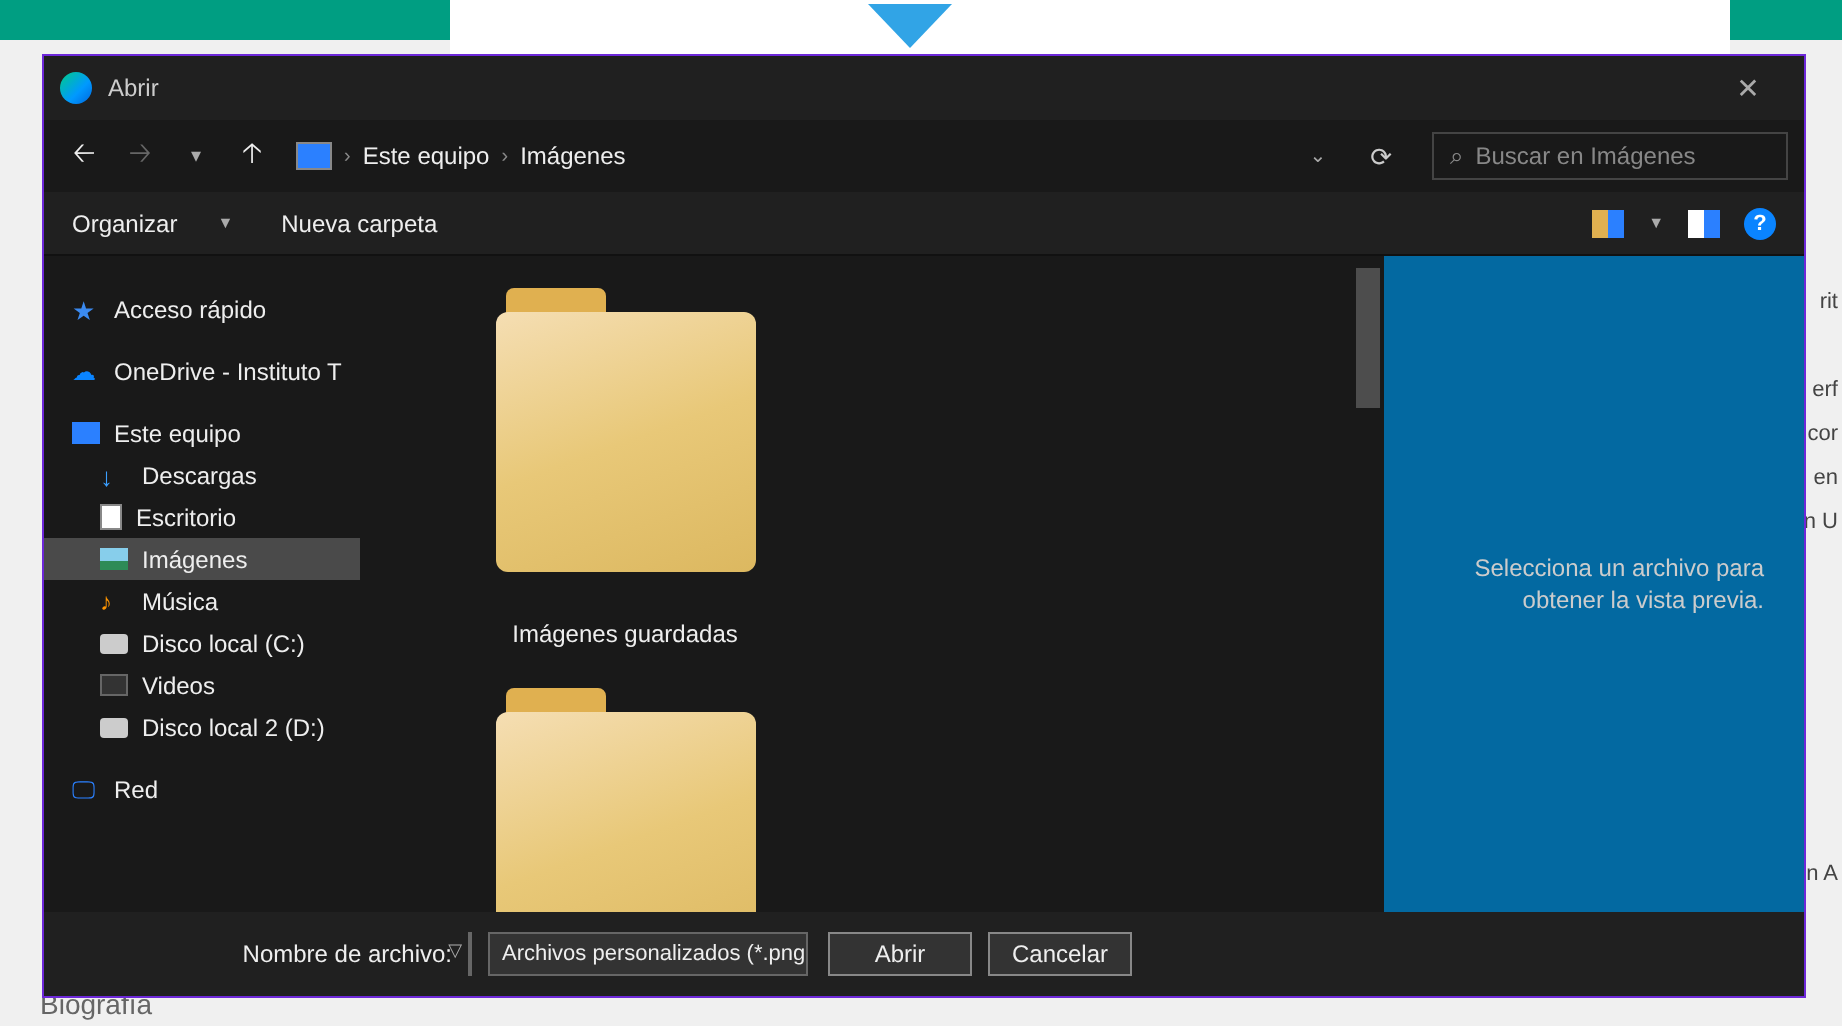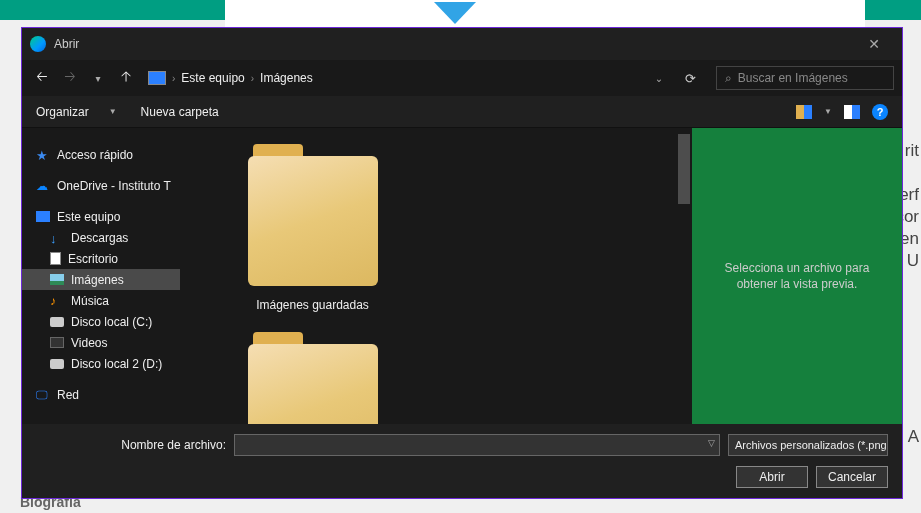--- a/index.html
+++ b/index.html
@@ -1,21 +1,21 @@
 <!DOCTYPE html>
 <html><head>
 <meta charset="utf-8">
 <style>
 *{margin:0;padding:0;box-sizing:border-box;font-family:"Segoe UI",sans-serif}
 body{background:#f0f0f0;width:921px;height:513px;overflow:hidden;position:relative}
 .bg-stripe{position:absolute;top:0;left:0;right:0;height:20px;background:#009e82}
 .bg-white{position:absolute;top:0;left:225px;width:640px;height:28px;background:#fff}
 .bg-blue{position:absolute;top:2px;left:434px;width:42px;height:22px;background:#31a4e6;clip-path:polygon(0 0,100% 0,50% 100%)}
-.bg-text{position:absolute;right:0;top:140px;font-size:17px;color:#444;line-height:22px;text-align:right;padding-right:2px}
-.bg-bottom{position:absolute;bottom:3px;left:20px;font-size:14px;color:#666;font-weight:700}
+.bg-text{position:absolute;right:0;top:140px;font-size:11px;color:#444;line-height:22px;text-align:right;padding-right:2px}
+.bg-bottom{position:absolute;bottom:3px;left:20px;font-size:14px;color:#666;font-weight:400}
 .dialog{position:absolute;top:27px;left:21px;width:882px;height:472px;background:#202020;border:1px solid #6d28d9;display:flex;flex-direction:column;color:#eee;font-size:12px}
 .titlebar{height:32px;display:flex;align-items:center;padding:0 8px;background:#202020}
 .titlebar .edge-icon{width:16px;height:16px;border-radius:50%;background:linear-gradient(135deg,#0c8 0%,#09f 60%,#06d 100%);margin-right:8px}
 .titlebar .title{color:#ccc;font-size:12px}
 .titlebar .close{margin-left:auto;width:40px;text-align:center;color:#aaa;font-size:14px;cursor:pointer}
 .navbar{height:36px;display:flex;align-items:center;padding:0 8px;gap:4px;background:#191919}
 .nav-btn{width:24px;height:24px;display:flex;align-items:center;justify-content:center;color:#eee;cursor:pointer;font-size:14px}
 .nav-btn.disabled{color:#666}
 .addr{display:flex;align-items:center;gap:6px;margin-left:6px}
 .addr .pc-icon{width:18px;height:14px;background:#2b80ff;border:1px solid #888;display:inline-block}
@@ -50,25 +50,25 @@
 .ic-mus{color:#ff9500;font-size:12px}
 .ic-vid{background:#333;width:14px;height:11px;border:1px solid #666}
 .ic-disk{background:#ccc;width:14px;height:10px;border-radius:2px;position:relative}
 .ic-net{color:#2b80ff;font-size:12px}
 .content{flex:1;background:#191919;position:relative;overflow:hidden}
 .grid{display:flex;flex-wrap:wrap;padding:0 10px;gap:0;align-content:flex-start}
 .item{width:245px;display:flex;flex-direction:column;align-items:center;padding:4px 0;cursor:pointer}
 .folder-ic{width:150px;height:160px;position:relative}
 .folder-ic::before{content:"";position:absolute;top:12px;left:15px;width:50px;height:26px;background:#e0b050;border-radius:4px 4px 0 0}
 .folder-ic::after{content:"";position:absolute;top:24px;left:10px;width:130px;height:130px;background:linear-gradient(160deg,#f5deb3 0%,#e8c878 50%,#dcb860 100%);border-radius:6px}
-.item-label{color:#eee;text-align:center;margin-top:6px;font-size:12px}
+.item-label{color:#eee;text-align:center;margin-top:18px;font-size:12px}
 .scrollbar{width:16px;background:#191919;position:relative}
 .sb-thumb{position:absolute;top:6px;left:2px;width:12px;height:70px;background:#4d4d4d}
-.preview{width:210px;background:#15803d;display:flex;align-items:center;justify-content:center;padding:20px;color:#ccc;font-size:12px;text-align:center;line-height:16px}
-.footer{background:#202020;padding:10px 14px;display:flex;flex-direction:column;gap:10px}
+.preview{width:210px;background:#0369a1;display:flex;align-items:center;justify-content:center;padding:20px;color:#ccc;font-size:12px;text-align:right;line-height:16px}
+.footer{background:#202020;padding:10px 14px;display:flex;gap:10px}
 .fn-row{display:flex;align-items:center;gap:8px}
 .fn-label{color:#eee;font-size:12px;width:190px;text-align:right}
 .fn-input{flex:1;height:22px;background:#333;border:1px solid #666;color:#eee;position:relative}
 .fn-drop{position:absolute;right:4px;top:3px;color:#aaa;font-size:9px}
 .filter{width:160px;height:22px;background:#333;border:1px solid #666;color:#eee;padding:0 6px;display:flex;align-items:center;justify-content:space-between;font-size:11px;white-space:nowrap;overflow:hidden}
 .btn-row{display:flex;justify-content:flex-end;gap:8px}
 .btn{width:72px;height:22px;border:1px solid #888;background:#333;color:#eee;font-size:12px;display:flex;align-items:center;justify-content:center;cursor:pointer}
 </style>
 </head>
 <body>

